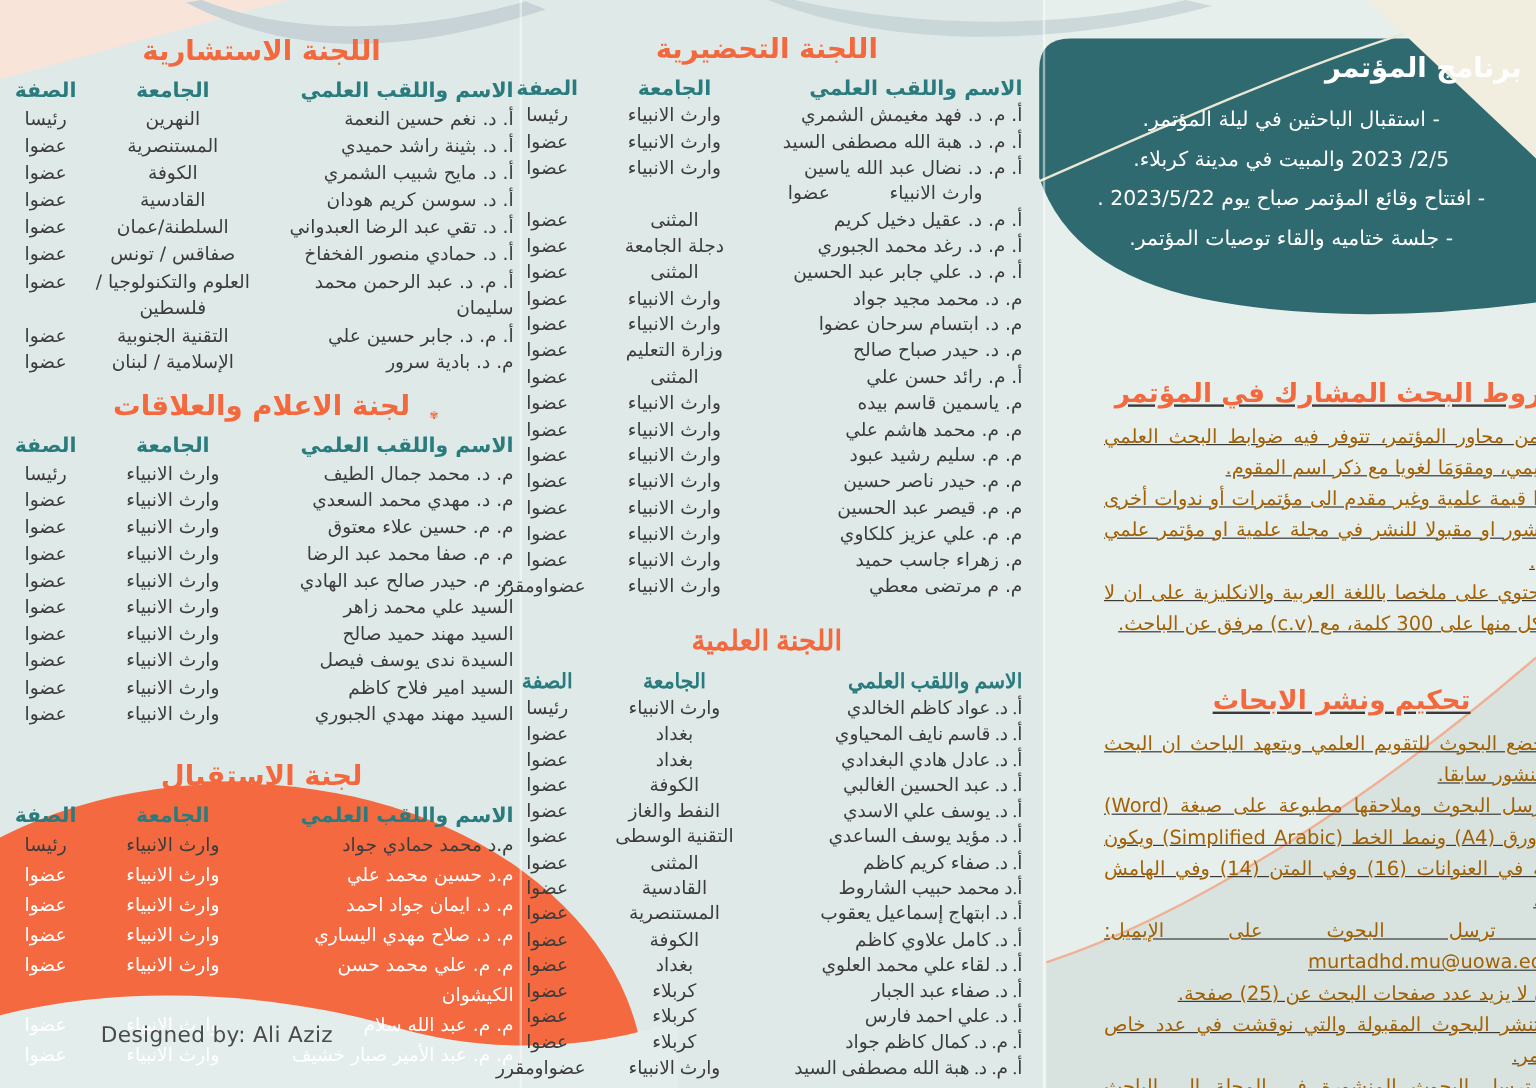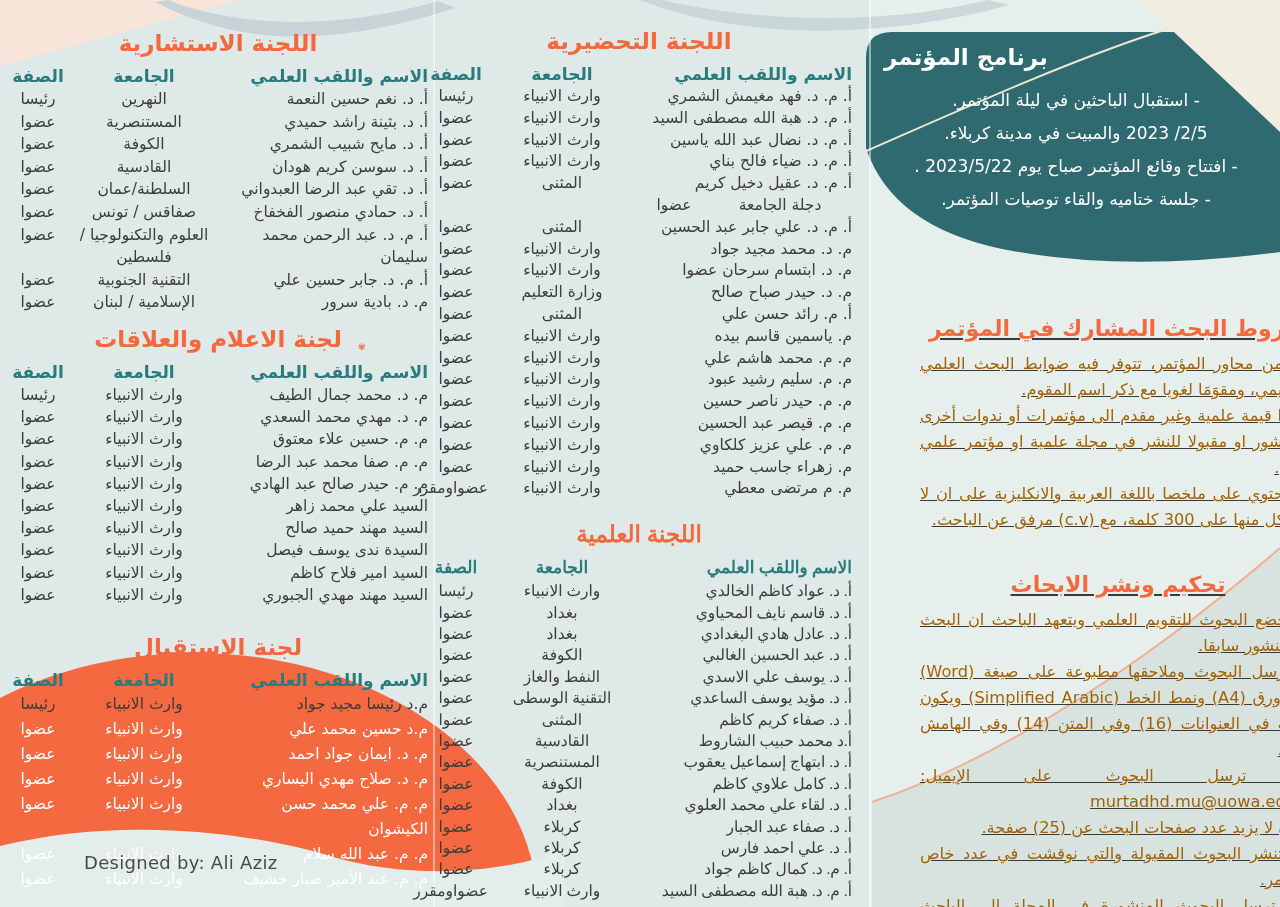--- a/index.html
+++ b/index.html
@@ -29,21 +29,21 @@
   .scientific .rows .trow{line-height:21.4px;min-height:21.4px;}
   .preparatory .rows .trow{line-height:21.8px;min-height:21.8px;}
   .advisory .rows .trow{line-height:22.6px;min-height:22.6px;}
   .media-c .rows .trow{line-height:22.2px;min-height:22.2px;}
   .sec{margin-bottom:10px;}
 
   
   .program{
     position:absolute;left:884px;top:44px;width:384px;color:#fff;
   }
-  .program .p-title{font-size:23px;font-weight:bold;text-align:left;margin-bottom:14px;}
+  .program .p-title{font-size:23px;font-weight:bold;text-align:right;margin-bottom:14px;}
   .program .li{font-size:17px;line-height:33px;text-align:center;}
   .textsec{position:absolute;left:920px;width:396px;text-decoration:underline;}
   .conditions{top:316px;}
   .publishing{top:572px;}
   .textsec .t-title{font-size:22px;font-weight:bold;color:#f4683e;text-align:center;margin-bottom:10px;}
   .textsec .li{font-size:16.2px;line-height:26px;text-align:justify;color:#a16207;}
   .emblem{position:absolute;left:352px;top:314px;font-size:9px;color:#f4683e;}
   .footer{
     position:absolute;left:84px;top:852px;direction:ltr;
     font-size:18px;color:#4a4a4a;letter-spacing:.3px;
@@ -193,21 +193,21 @@
 
     <div class="sec reception" style="margin-top:26px;">
       <div class="sec-title">لجنة الاستقبال</div>
       <div class="thead">
         <div class="c-name">الاسم واللقب العلمي</div>
         <div class="c-university">الجامعة</div>
         <div class="c-role">الصفة</div>
       </div>
       <div class="rows">
           <div class="trow">
-            <div class="c-name">م.د رئيسا مجيد جواد</div>
+            <div class="c-name">م.د محمد حمادي جواد</div>
             <div class="c-university">وارث الانبياء</div>
             <div class="c-role">رئيسا</div>
           </div>
           <div class="trow">
             <div class="c-name">م.د حسين محمد علي</div>
             <div class="c-university">وارث الانبياء</div>
             <div class="c-role">عضوا</div>
           </div>
           <div class="trow">
             <div class="c-name">م. د. ايمان جواد احمد</div>
@@ -257,30 +257,30 @@
             <div class="c-name">أ. م. د. هبة الله مصطفى السيد</div>
             <div class="c-university">وارث الانبياء</div>
             <div class="c-role">عضوا</div>
           </div>
           <div class="trow">
             <div class="c-name">أ. م. د. نضال عبد الله ياسين</div>
             <div class="c-university">وارث الانبياء</div>
             <div class="c-role">عضوا</div>
           </div>
           <div class="trow">
-            <div class="c-name">أ. م. د. ضياء فالح بناي</div>
             <div class="c-university">وارث الانبياء</div>
             <div class="c-role">عضوا</div>
           </div>
           <div class="trow">
             <div class="c-name">أ. م. د. عقيل دخيل كريم</div>
             <div class="c-university">المثنى</div>
             <div class="c-role">عضوا</div>
           </div>
           <div class="trow">
+            <div class="c-name">أ. م. د. رغد محمد الجبوري</div>
             <div class="c-university">دجلة الجامعة</div>
             <div class="c-role">عضوا</div>
           </div>
           <div class="trow">
             <div class="c-name">أ. م. د. علي جابر عبد الحسين</div>
             <div class="c-university">المثنى</div>
             <div class="c-role">عضوا</div>
           </div>
           <div class="trow">
             <div class="c-name">م. د. محمد مجيد جواد</div>

